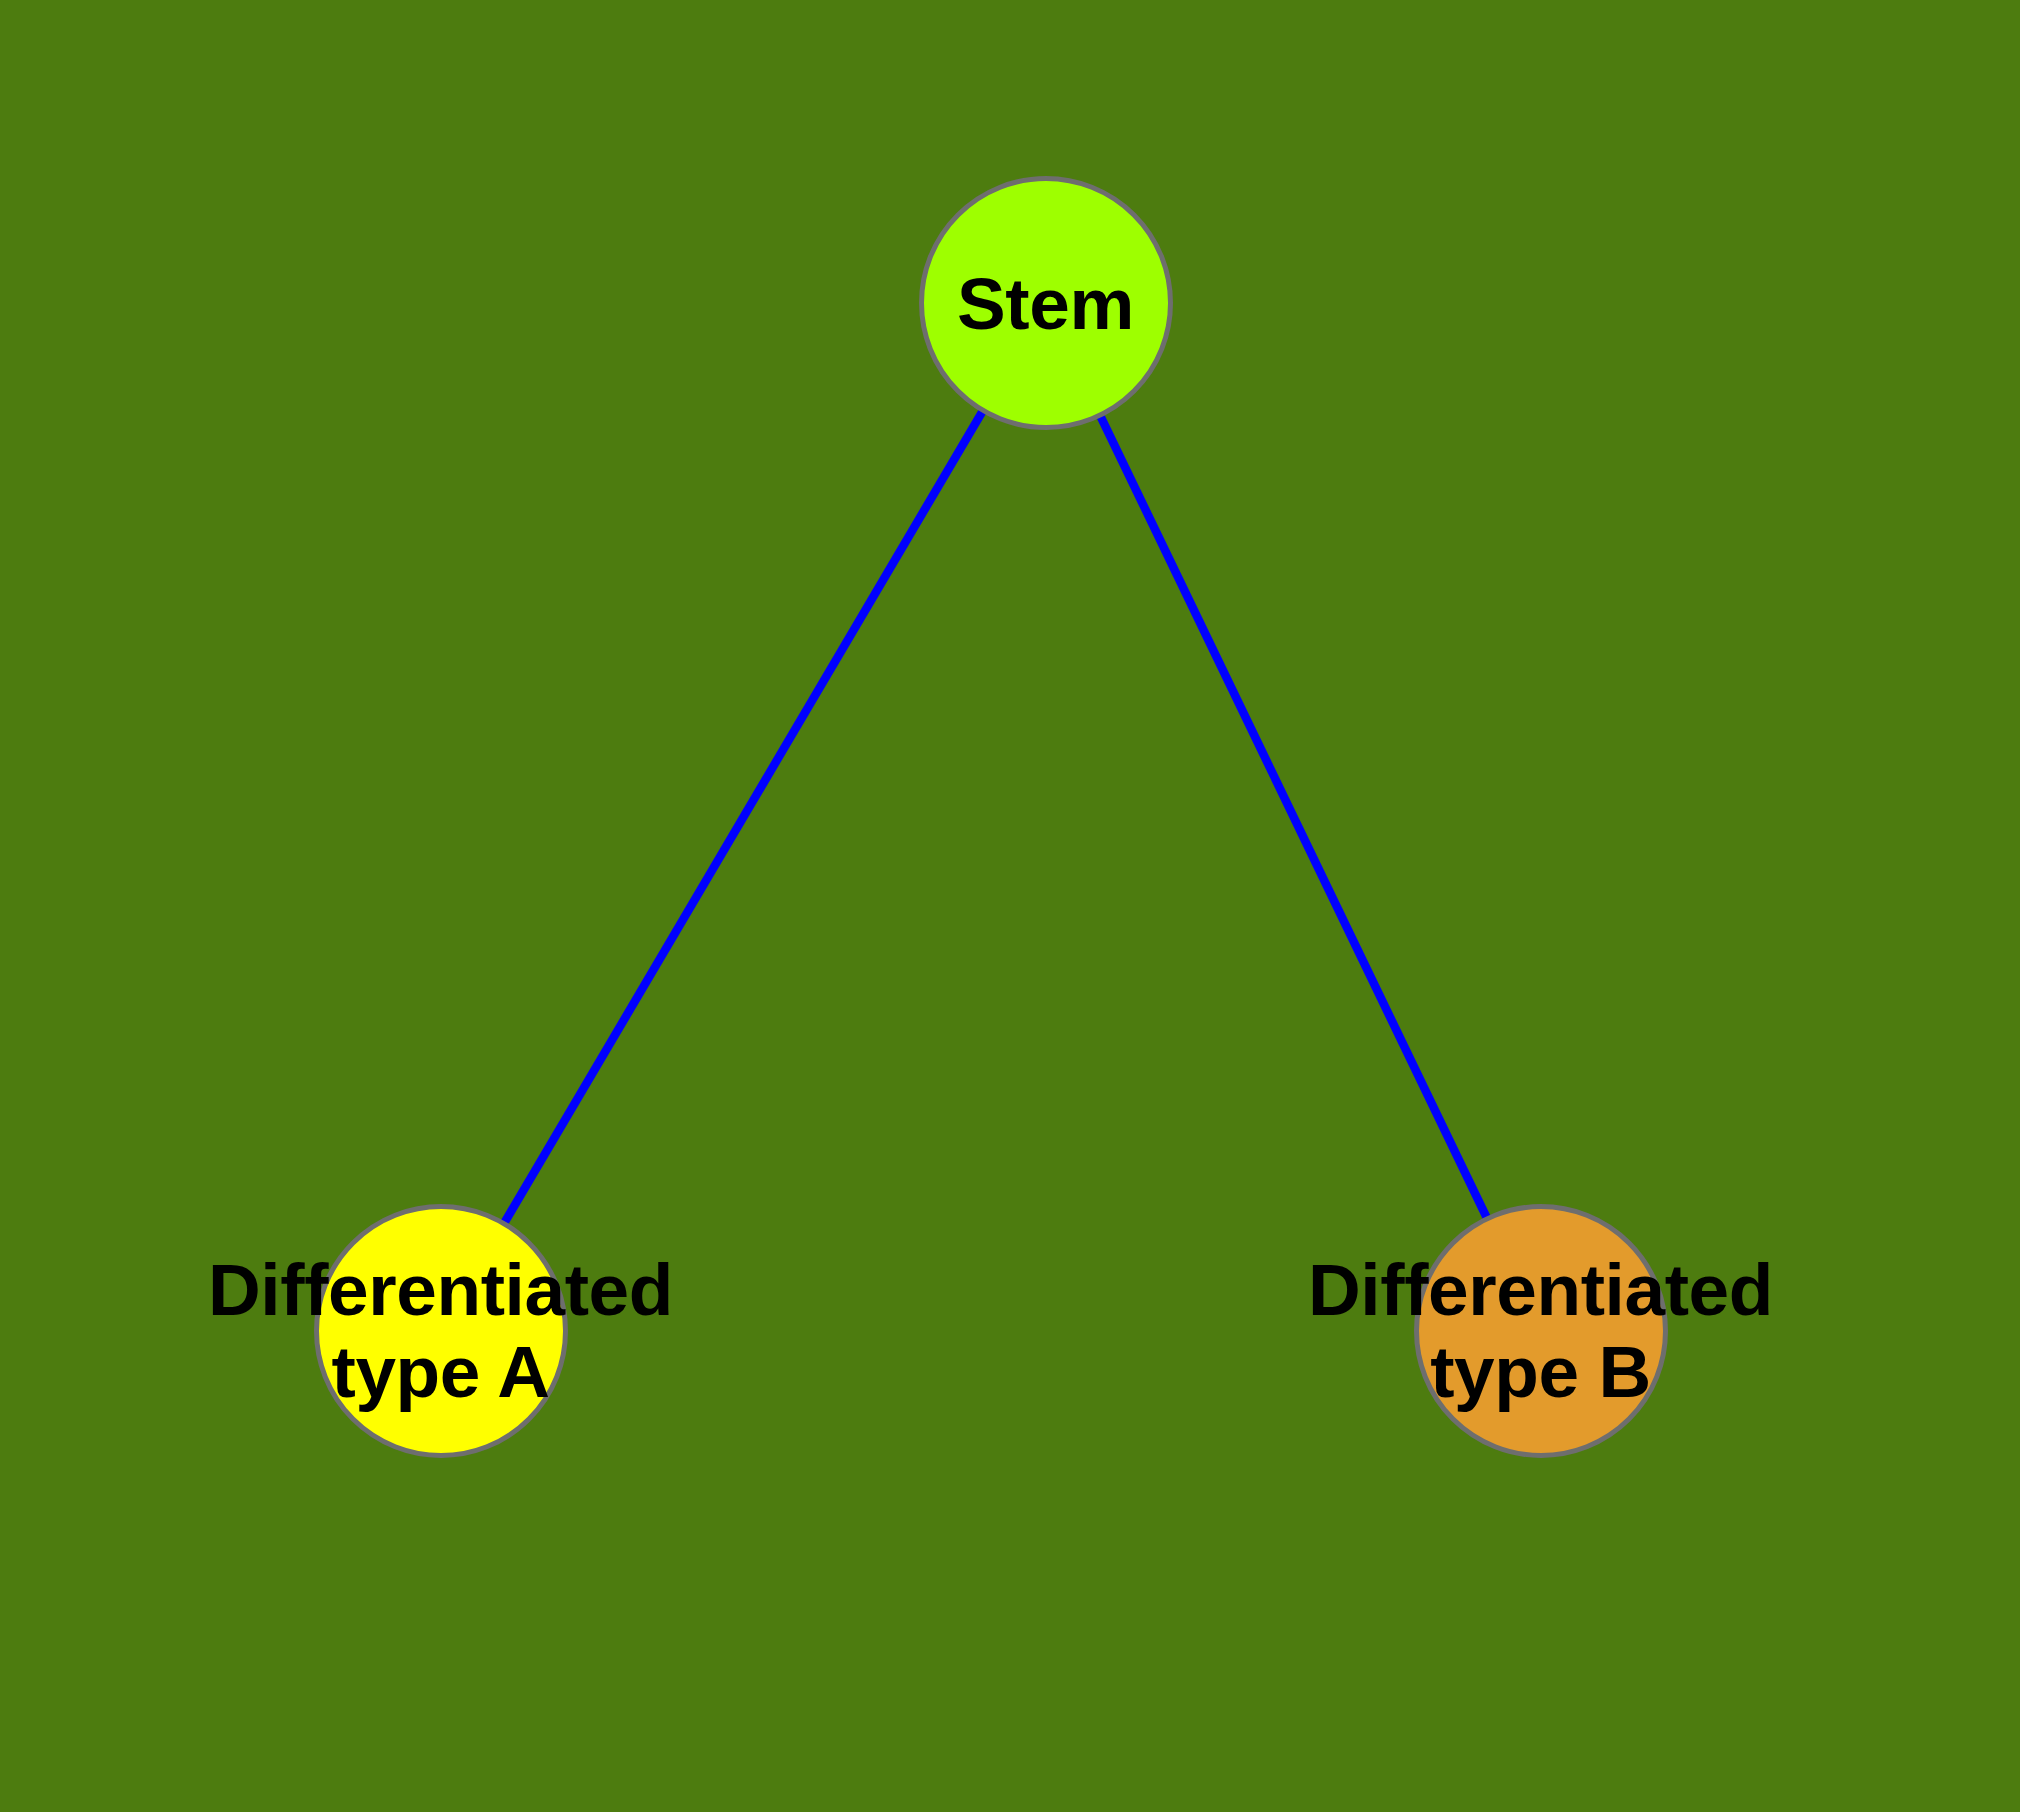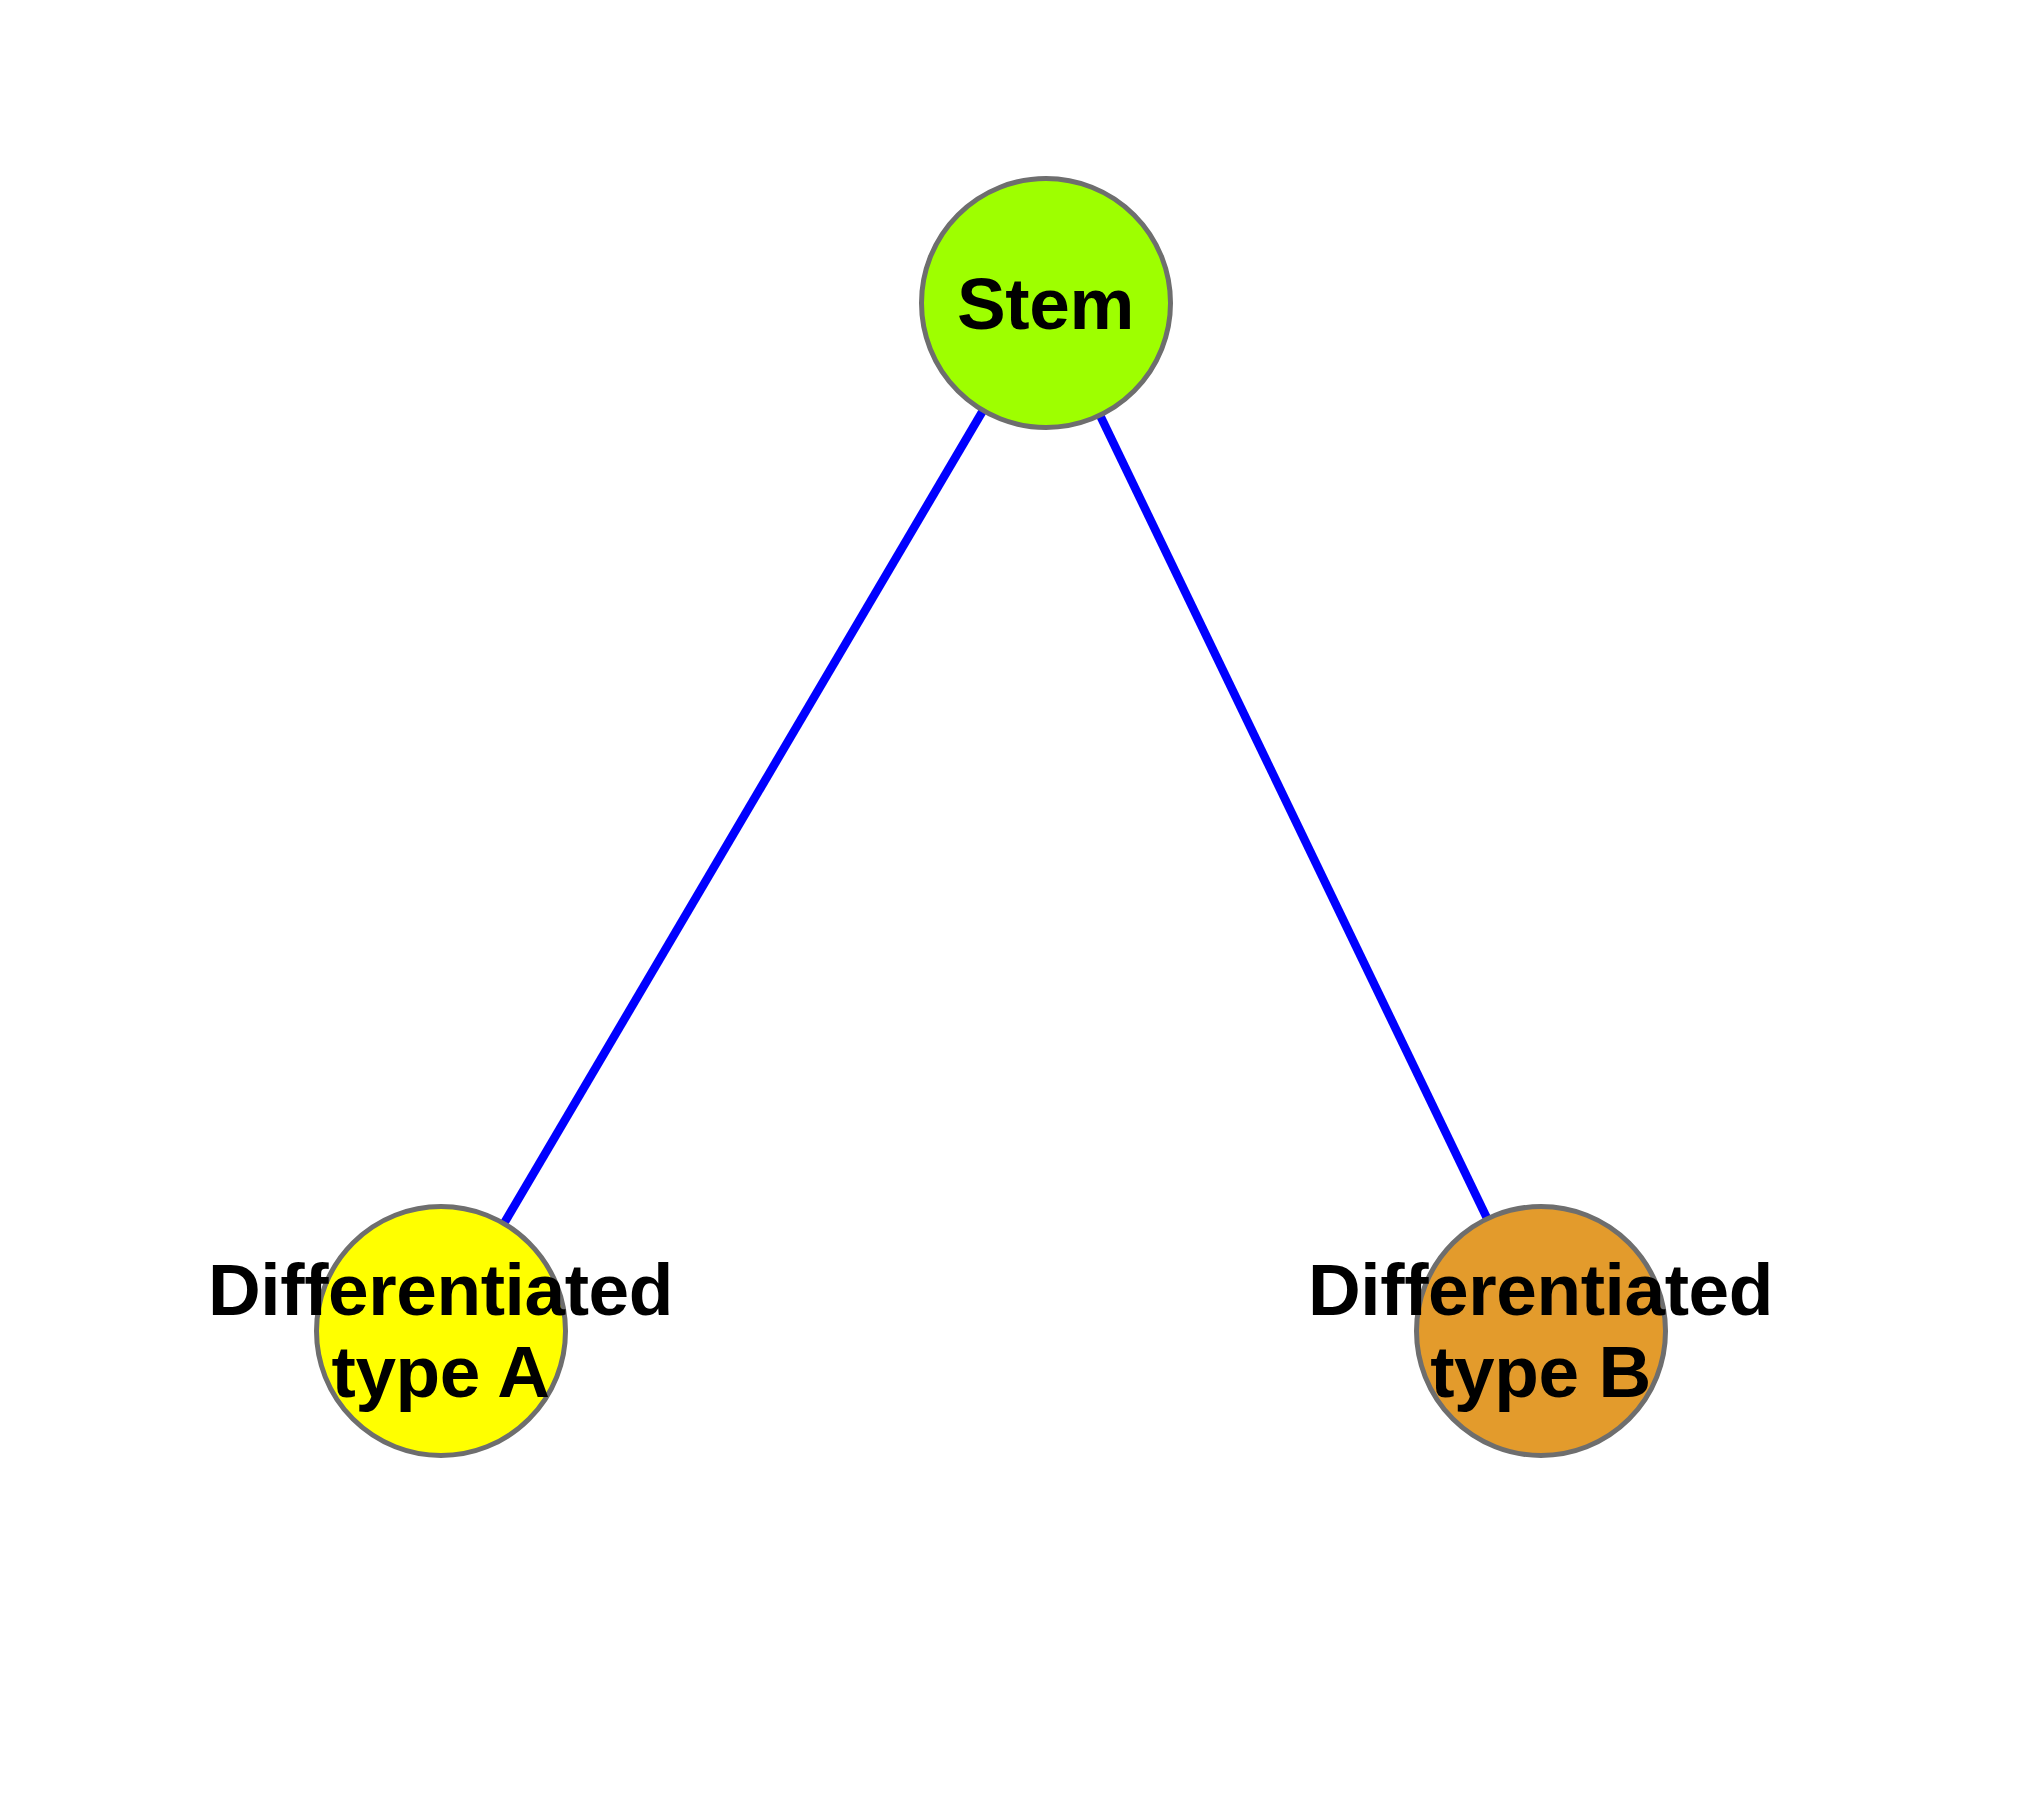--- a/index.html
+++ b/index.html
@@ -56,21 +56,21 @@
   .node-label.inside {
     font-size: 73px;
   }
   .node-label.below-wide {
     font-size: 73px;
   }
 </style>
 </head>
 <body style="background: rgb(204, 204, 255);">
 
-<div id="graph-canvas" style="width: 2021px; height: 1812px; background: #ffffff;">
+<div id="graph-canvas" style="width: 2021px; height: 1812px; background: #4d7c0f;">
 
   <svg id="edge-layer" viewBox="0 0 2384 2138" preserveAspectRatio="none" style="width: 2021px; height: 1812px;">
     <line id="edge-stem-diff-a" x1="1234" y1="358" x2="520" y2="1570" stroke="#0000ff" stroke-width="10" stroke-linecap="butt"></line>
     <line id="edge-stem-diff-b" x1="1234" y1="358" x2="1818" y2="1570" stroke="#0000ff" stroke-width="10" stroke-linecap="butt"></line>
   </svg>
 
   <div id="node-layer">
 
     <div class="graph-node" id="node-stem" style="left: 919px; top: 176px; width: 254px; height: 254px; background: rgb(158, 255, 0); border-color: rgb(110, 110, 110); border-width: 5.1px;"></div>
     <div class="graph-node" id="node-diff-a" style="left: 314px; top: 1204px; width: 254px; height: 254px; background: rgb(255, 255, 0); border-color: rgb(110, 110, 110); border-width: 5.1px;"></div>

